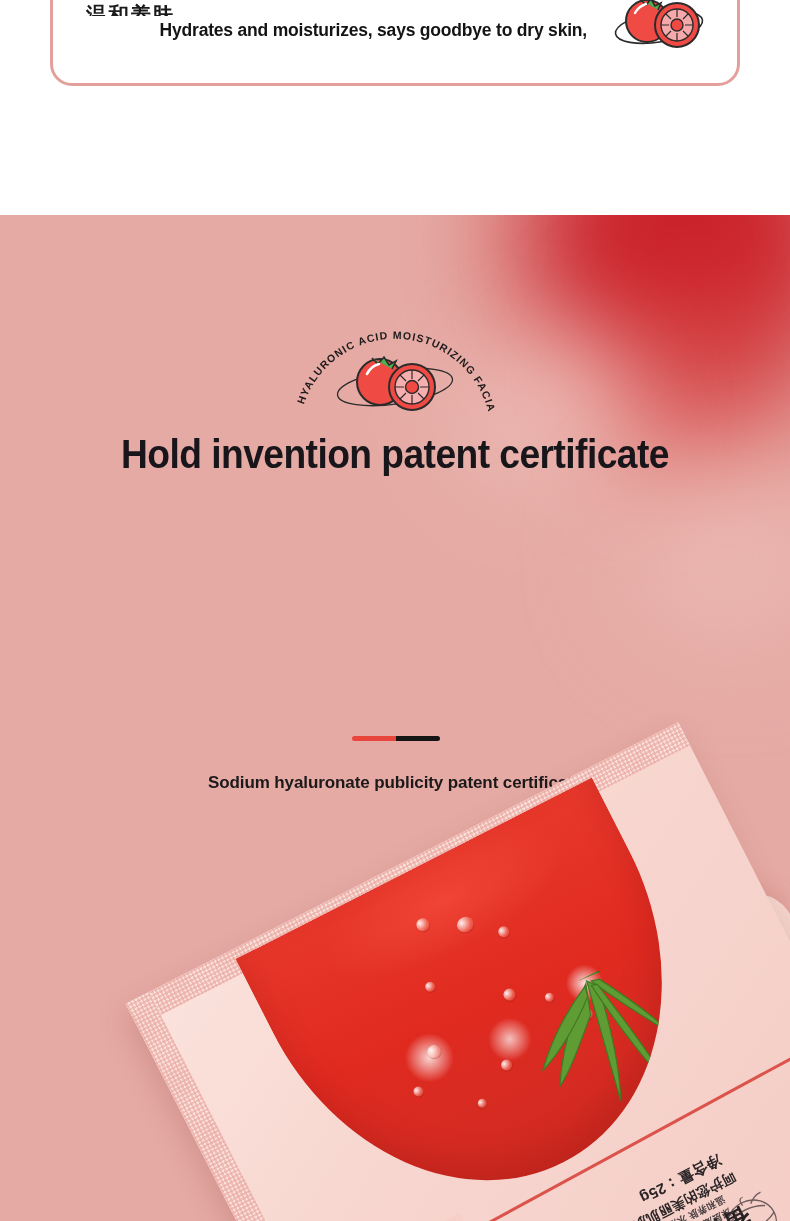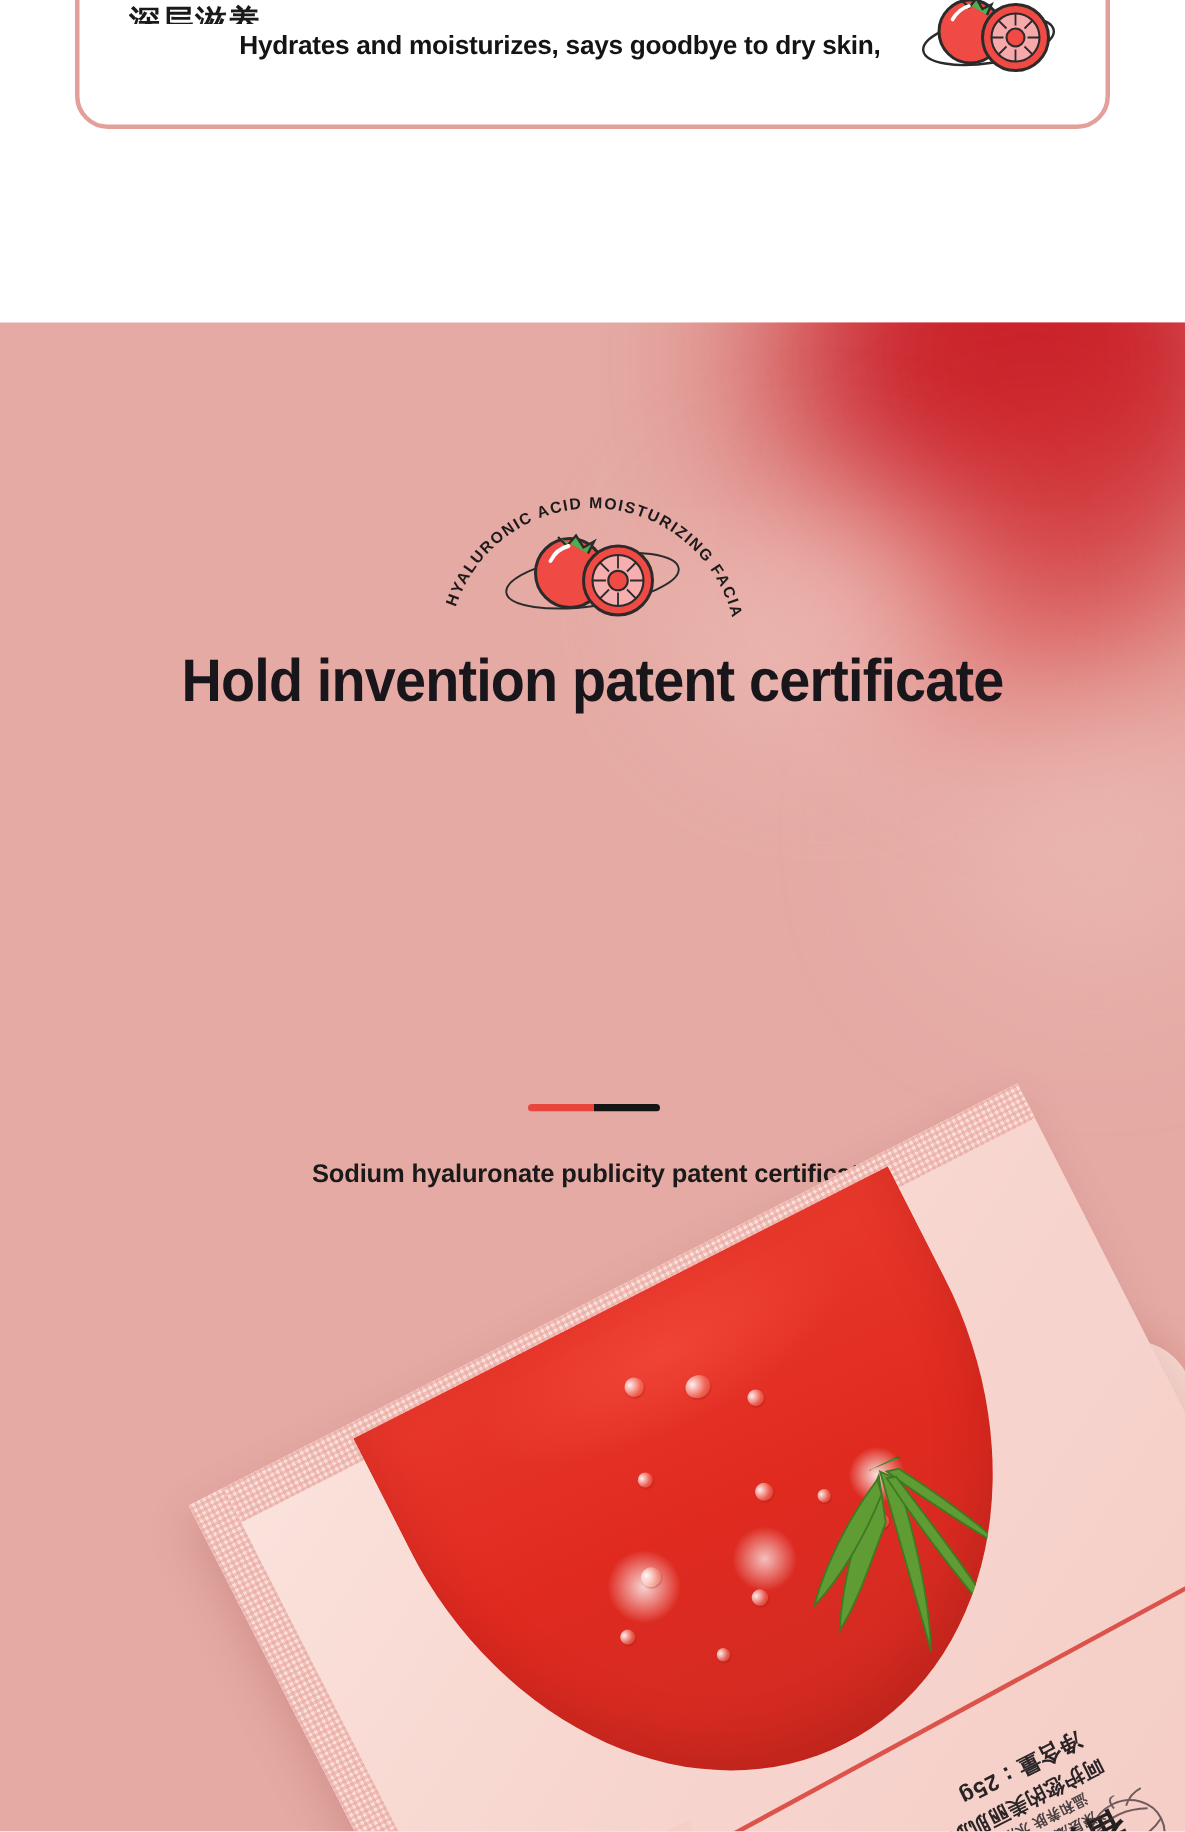--- a/index.html
+++ b/index.html
@@ -121,21 +121,21 @@
   .pk-engraving{position:absolute;left:418px;top:452px;width:82px;height:78px;
       transform:rotate(180deg);opacity:.72;}
 </style>
 </head>
 <body>
 
 <div class="page">
 
   <div class="benefit-card">
     <div class="benefit-inner">
-      <div class="benefit-cn">深层滋养</div>
+      <div class="benefit-cn">温和养肤</div>
       <div class="benefit-en">Hydrates and moisturizes, says goodbye to dry skin,</div>
     </div>
     <div class="card-doodle">
       <svg width="96" height="56" viewBox="0 0 96 56">
         <ellipse cx="48" cy="32" rx="44" ry="15" fill="none" stroke="#2b2b2b" stroke-width="1.6" transform="rotate(-9 48 32)"></ellipse>
         <circle cx="36" cy="26" r="21" fill="#ef4a44" stroke="#2b2b2b" stroke-width="2"></circle>
         <path d="M30 5 l5 5 l5 -6 l4 7 l6 -3 l-3 7" fill="#4caf50" stroke="#2b2b2b" stroke-width="1.6"></path>
         <path d="M24 18 q4 -7 11 -9" fill="none" stroke="#fff" stroke-width="2.4" stroke-linecap="round"></path>
         <circle cx="66" cy="30" r="22" fill="#ef4a44" stroke="#2b2b2b" stroke-width="2"></circle>
         <circle cx="66" cy="30" r="16" fill="#f6a9ab" stroke="#2b2b2b" stroke-width="1.4"></circle>

